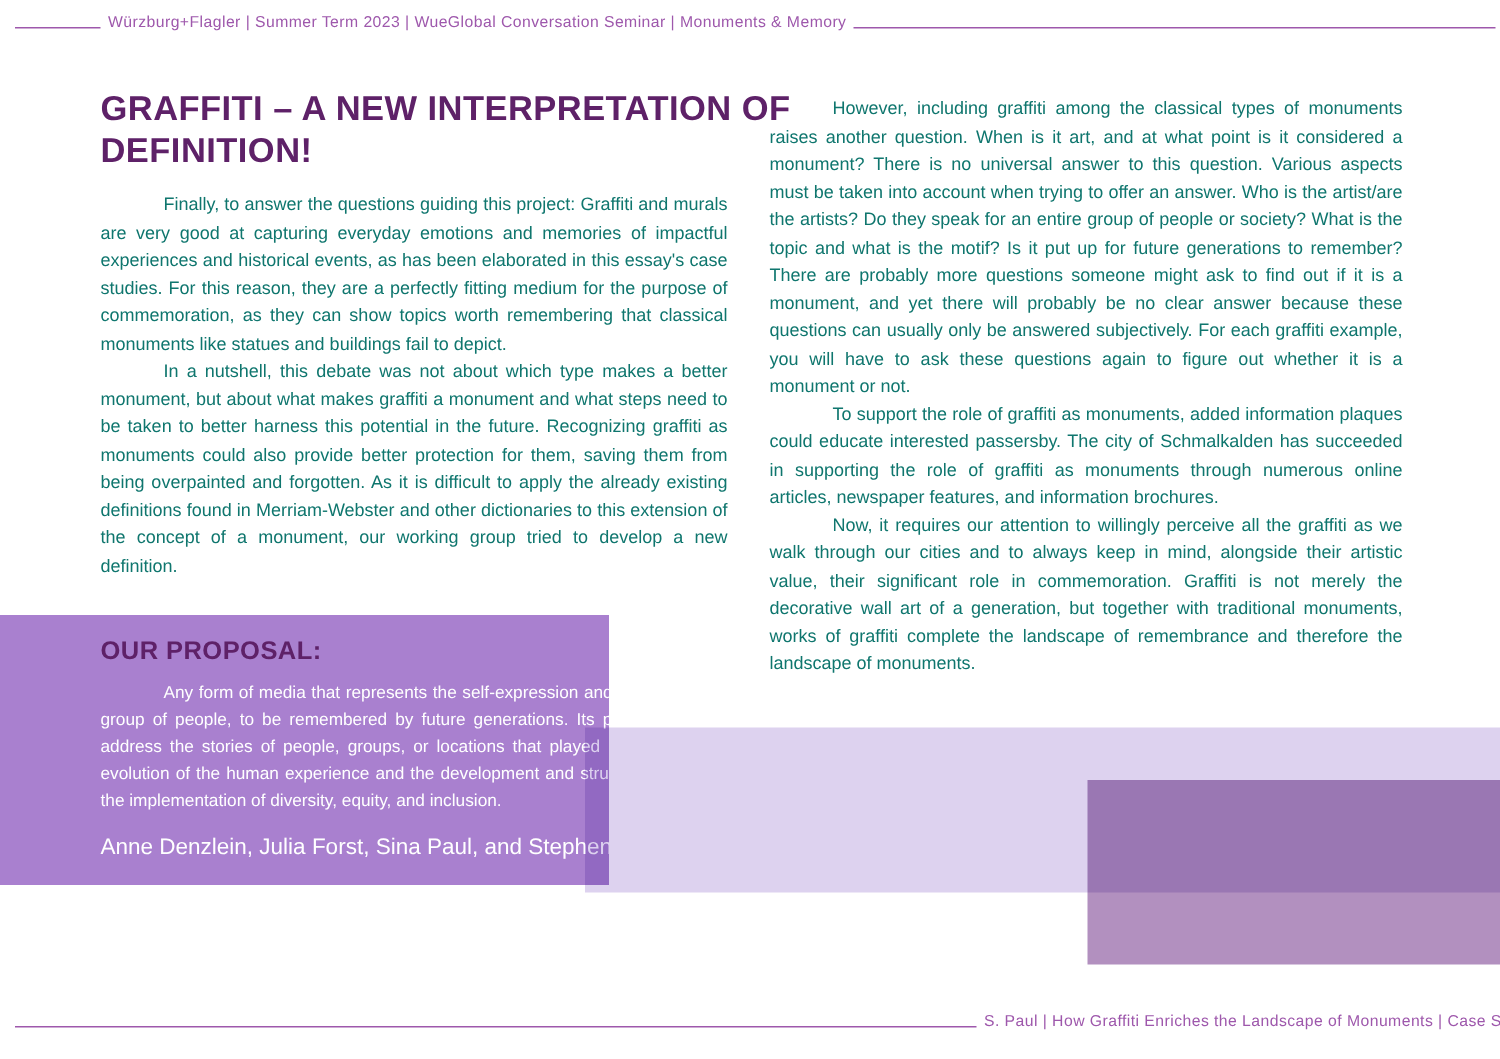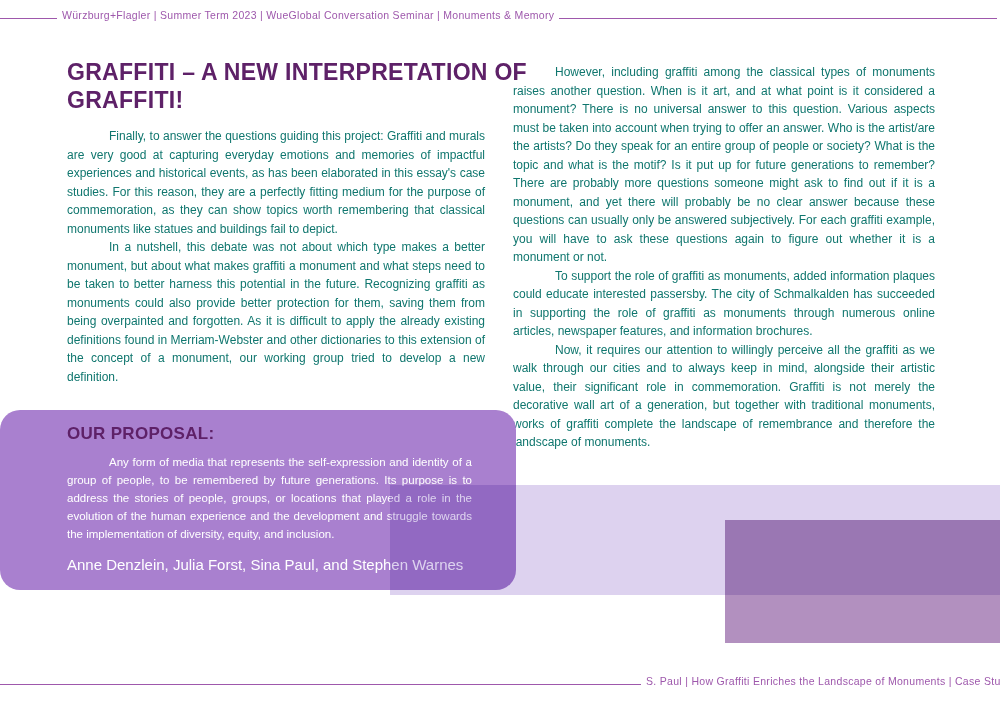--- a/index.html
+++ b/index.html
@@ -8,21 +8,21 @@
     position: relative;
     width: 1000px; height: 706px;
     background: #ffffff;
     font-family: "Liberation Sans", sans-serif;
     overflow: hidden;
   }
 
   
   .rule-row {
     position: absolute;
-    left: 0; right: 0;
+    left: 10px; right: 0;
     display: flex;
     align-items: flex-end;
     justify-content: space-between;
   }
   .rule-row .rule {
     border-top: 1px solid #9e58ac;
     height: 0;
     margin-bottom: 3px;
   }
   .rule-row .meta-text {
@@ -61,25 +61,24 @@
     text-align: justify;
     text-indent: 42px;
   }
   #left-column .body-copy { margin-top: 13px; }
   .italic { }
 
   
   #proposal-box {
     position: absolute;
     left: 0; top: 410px;
-    width: 516px; height: 180px;
+    width: 406px; height: 180px;
     background: #a980cf;
     padding: 13px 0 0 67px;
     z-index: 1;
-    border-radius: 20px;
   }
   .proposal-heading {
     color: #5e2168;
     font-weight: 700;
     font-size: 17px;
     line-height: 22px;
     letter-spacing: 0.3px;
     white-space: nowrap;
   }
   #proposal-body {
@@ -119,21 +118,21 @@
 
 <div class="rule-row" id="header-row">
   <div class="rule rule-left"></div>
   <div class="meta-text">Würzburg+Flagler | Summer Term 2023 | WueGlobal Conversation Seminar | Monuments &amp; Memory</div>
   <div class="rule rule-right"></div>
 </div>
 
 <div class="column" id="left-column">
   <div class="article-title">
     <div>GRAFFITI – A NEW INTERPRETATION OF</div>
-    <div>GRAFFITI!</div>
+    <div>DEFINITION!</div>
   </div>
   <div class="body-copy">
     <p>Finally, to answer the questions guiding this project: Graffiti and murals are very good at capturing everyday emotions and memories of impactful experiences and historical events, as has been elaborated in this essay's case studies. For this reason, they are a perfectly fitting medium for the purpose of commemoration, as they can show topics worth remembering that classical monuments like statues and buildings fail to depict.</p>
     <p><span>In a nutshell, this debate was not about which type makes a better monument, but about what makes graffiti a monument and what steps need to be taken to better harness this potential in the future. Recognizing graffiti as monuments could also provide better protection for them, saving them from being overpainted and forgotten. As it is difficult to apply the already existing definitions found in </span><span class="italic">Merriam-Webster</span><span> and other dictionaries to this extension of the concept of a monument, our working group tried to develop a new definition.</span></p>
   </div>
 </div>
 
 <div class="column" id="right-column">
   <div class="body-copy">
     <p>However, including graffiti among the classical types of monuments raises another question. When is it art, and at what point is it considered a monument? There is no universal answer to this question. Various aspects must be taken into account when trying to offer an answer. Who is the artist/are the artists? Do they speak for an entire group of people or society? What is the topic and what is the motif? Is it put up for future generations to remember? There are probably more questions someone might ask to find out if it is a monument, and yet there will probably be no clear answer because these questions can usually only be answered subjectively. For each graffiti example, you will have to ask these questions again to figure out whether it is a monument or not.</p>

